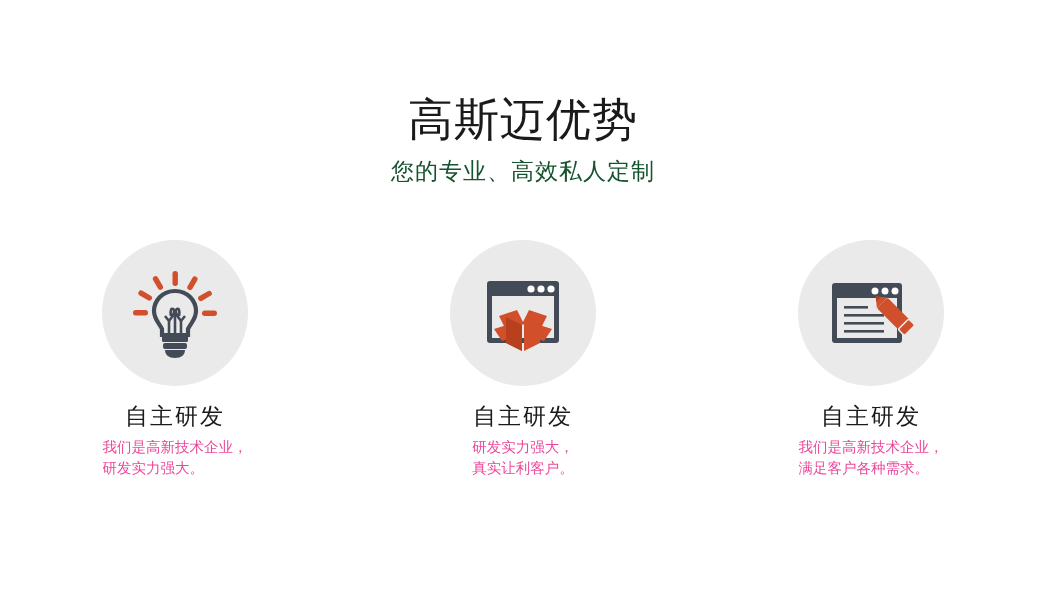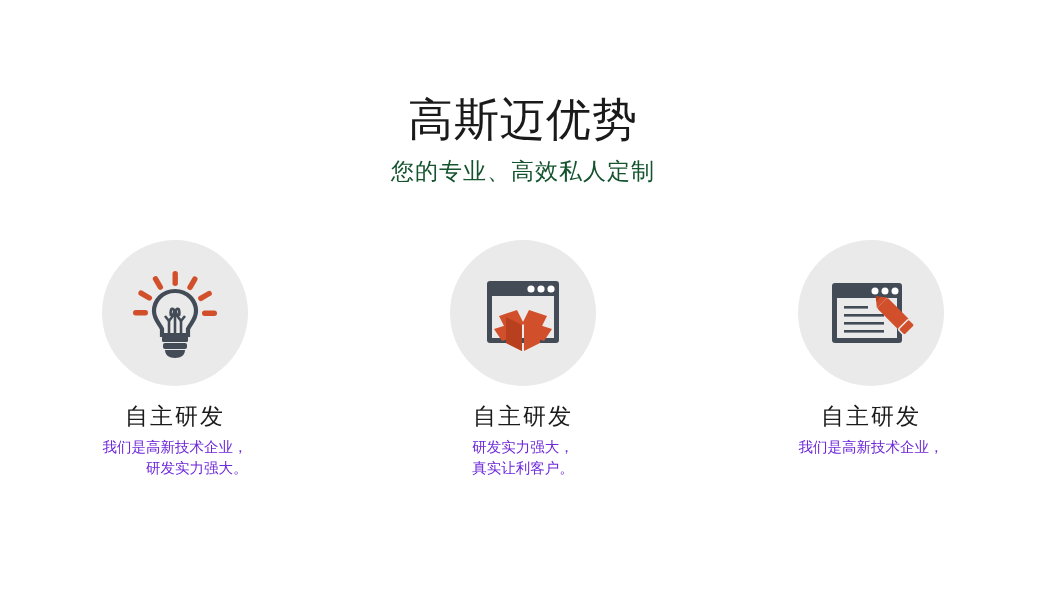--- a/index.html
+++ b/index.html
@@ -71,22 +71,22 @@
     line-height:30px;
     color:#1a1a1a;
     letter-spacing:2px;
     font-weight:400;
   }
   .col-desc {
     margin-top:5px;
     font-family:"Liberation Sans", sans-serif;
     font-size:14.5px;
     line-height:21px;
-    color:#6d28d9;
-    text-align:right;
+    color:#ec4899;
+    text-align:left;
     white-space:nowrap;
   }
   .col-desc div { white-space:nowrap; }
 </style>
 </head>
 <body>
 
 <div class="page">
 
   <div class="header">
@@ -188,17 +188,18 @@
               <rect x="88" y="41" width="9" height="15" rx="2" fill="#d1502b" stroke="#eaeaea" stroke-width="1.6"></rect>
               <polygon points="58,41 58,56 49,48.5" fill="#d1502b"></polygon>
               <polygon points="53,45 53,52 49,48.5" fill="#b9401f"></polygon>
             </g>
           </svg>
         </span>
       </div>
       <div class="col-title">自主研发</div>
       <div class="col-desc">
         <div>我们是高新技术企业，</div>
+        <div>满足客户各种需求。</div>
       </div>
     </div>
 
   </div>
 </div>
 
 </body></html>

